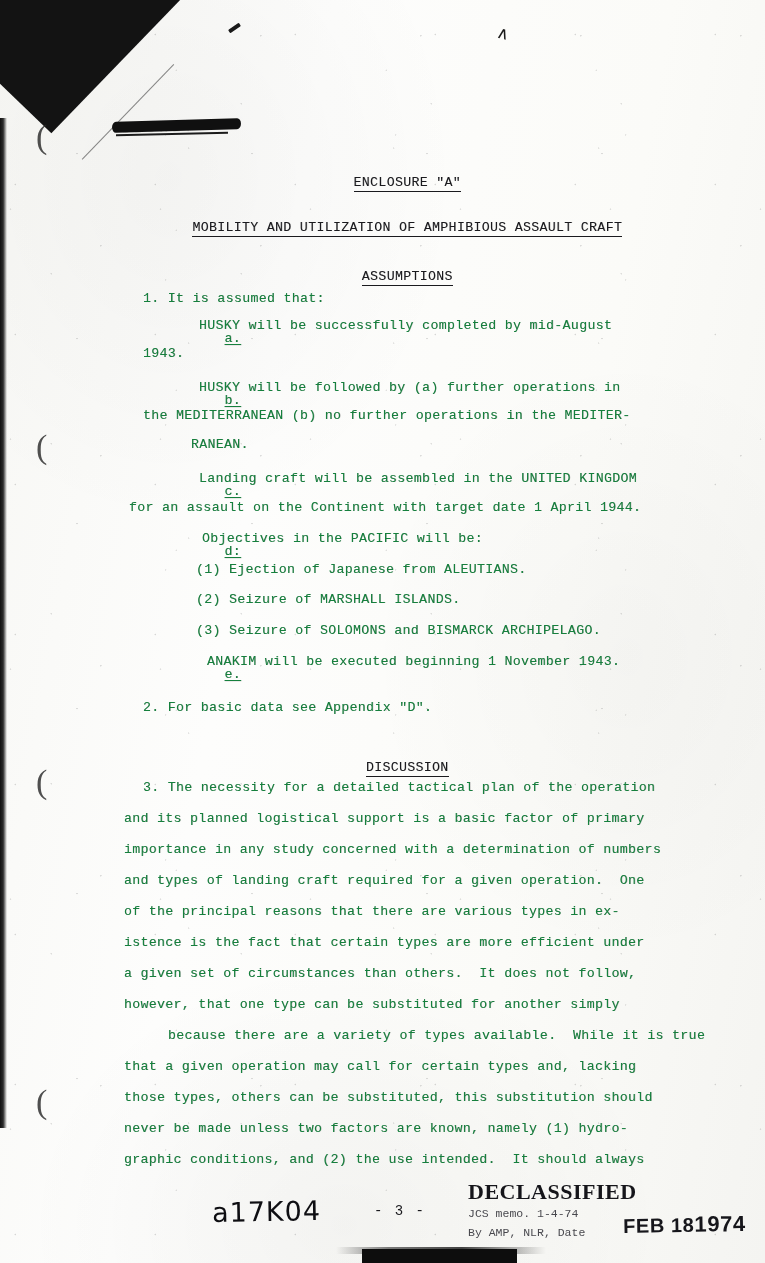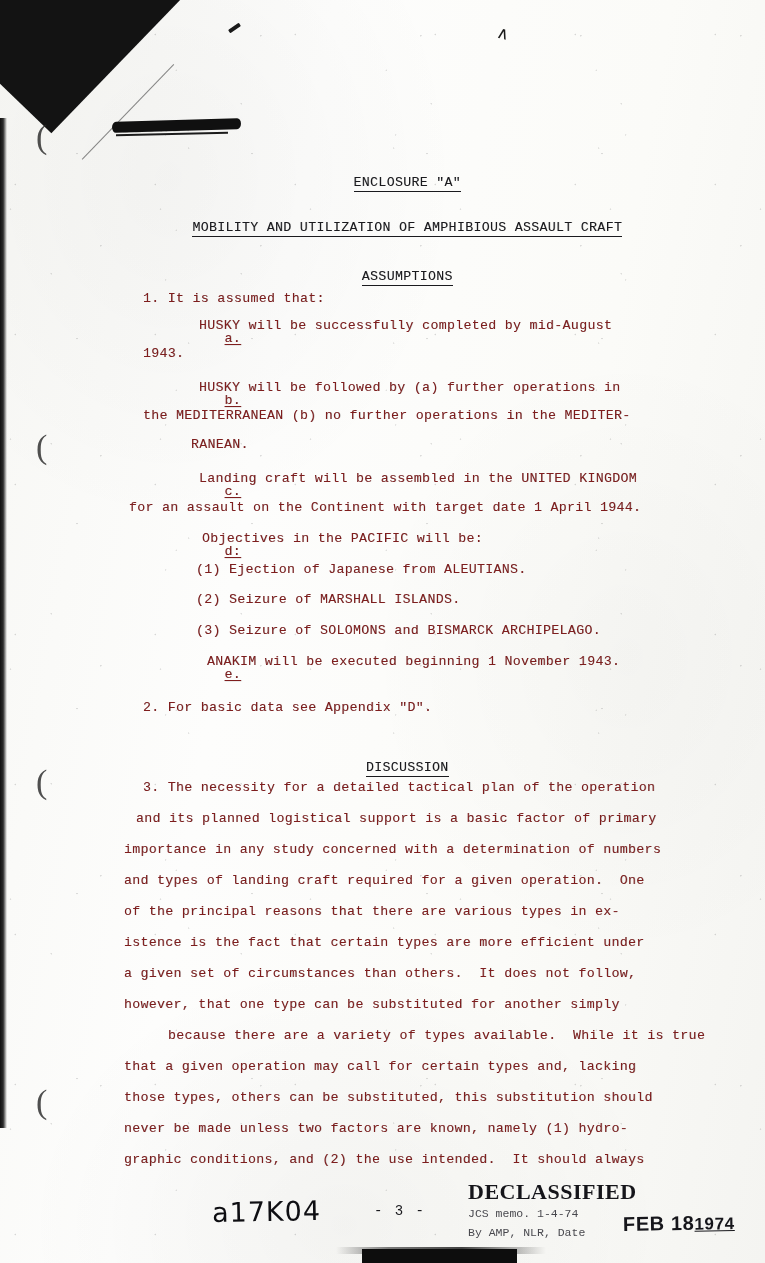--- a/index.html
+++ b/index.html
@@ -159,21 +159,21 @@
     left: 0; top: 0;
     width: 765px;
     font-size: 13.2px;
     letter-spacing: 0.35px;
     line-height: 1;
   }
 
   .line {
     position: absolute;
     white-space: pre;
-    color: #7f1d1d;
+    color: #15803d;
     text-shadow: 0.35px 0.25px 0 rgba(0,0,0,0.30);
   }
 
   .ctr {
     position: absolute;
     width: 765px;
     text-align: center;
     white-space: pre;
     color: #1a1a1e;
     text-shadow: 0.35px 0.25px 0 rgba(0,0,0,0.30);
@@ -232,21 +232,21 @@
     position: absolute;
     left: 623px; top: 1212px;
     font-family: "Liberation Sans", sans-serif;
     font-size: 20px;
     font-weight: bold;
     color: #16161b;
     letter-spacing: 0.6px;
     white-space: nowrap;
     transform: rotate(-1deg);
   }
-  .datestamp .yr { font-size: 17px; text-decoration: underline; }
+  .datestamp .yr { font-size: 22px; }
 </style>
 </head>
 <body>
 
 <div id="page">
 
   <div class="paper-tone"></div>
   <div class="speckle"></div>
 
   <div class="corner-fold"></div>
@@ -317,21 +317,21 @@
     </div>
     <div class="line" style="left:199px; top:655px;margin-left:8px;">ANAKIM will be executed beginning 1 November 1943.</div>
 
     <div class="line" style="left:143px; top:701px;">2. For basic data see Appendix "D".</div>
 
     <div class="ctr" style="top:748px;">
       <span class="ul-head">DISCUSSION</span>
     </div>
 
     <div class="line" style="left:143px; top:781px;">3. The necessity for a detailed tactical plan of the operation</div>
-    <div class="line" style="left:136px; top:812px;text-align:center;">and its planned logistical support is a basic factor of primary</div>
+    <div class="line" style="left:124px; top:812px;text-align:center;">and its planned logistical support is a basic factor of primary</div>
     <div class="line" style="left:124px; top:843px;">importance in any study concerned with a determination of numbers</div>
     <div class="line" style="left:124px; top:874px;">and types of landing craft required for a given operation.  One</div>
     <div class="line" style="left:124px; top:905px;">of the principal reasons that there are various types in ex-</div>
     <div class="line" style="left:124px; top:936px;">istence is the fact that certain types are more efficient under</div>
     <div class="line" style="left:124px; top:967px;">a given set of circumstances than others.  It does not follow,</div>
     <div class="line" style="left:124px; top:998px;">however, that one type can be substituted for another simply</div>
     <div class="line" style="left:124px; top:1029px;margin-left:44px;">because there are a variety of types available.  While it is true</div>
     <div class="line" style="left:124px; top:1060px;">that a given operation may call for certain types and, lacking</div>
     <div class="line" style="left:124px; top:1091px;">those types, others can be substituted, this substitution should</div>
     <div class="line" style="left:124px; top:1122px;">never be made unless two factors are known, namely (1) hydro-</div>

